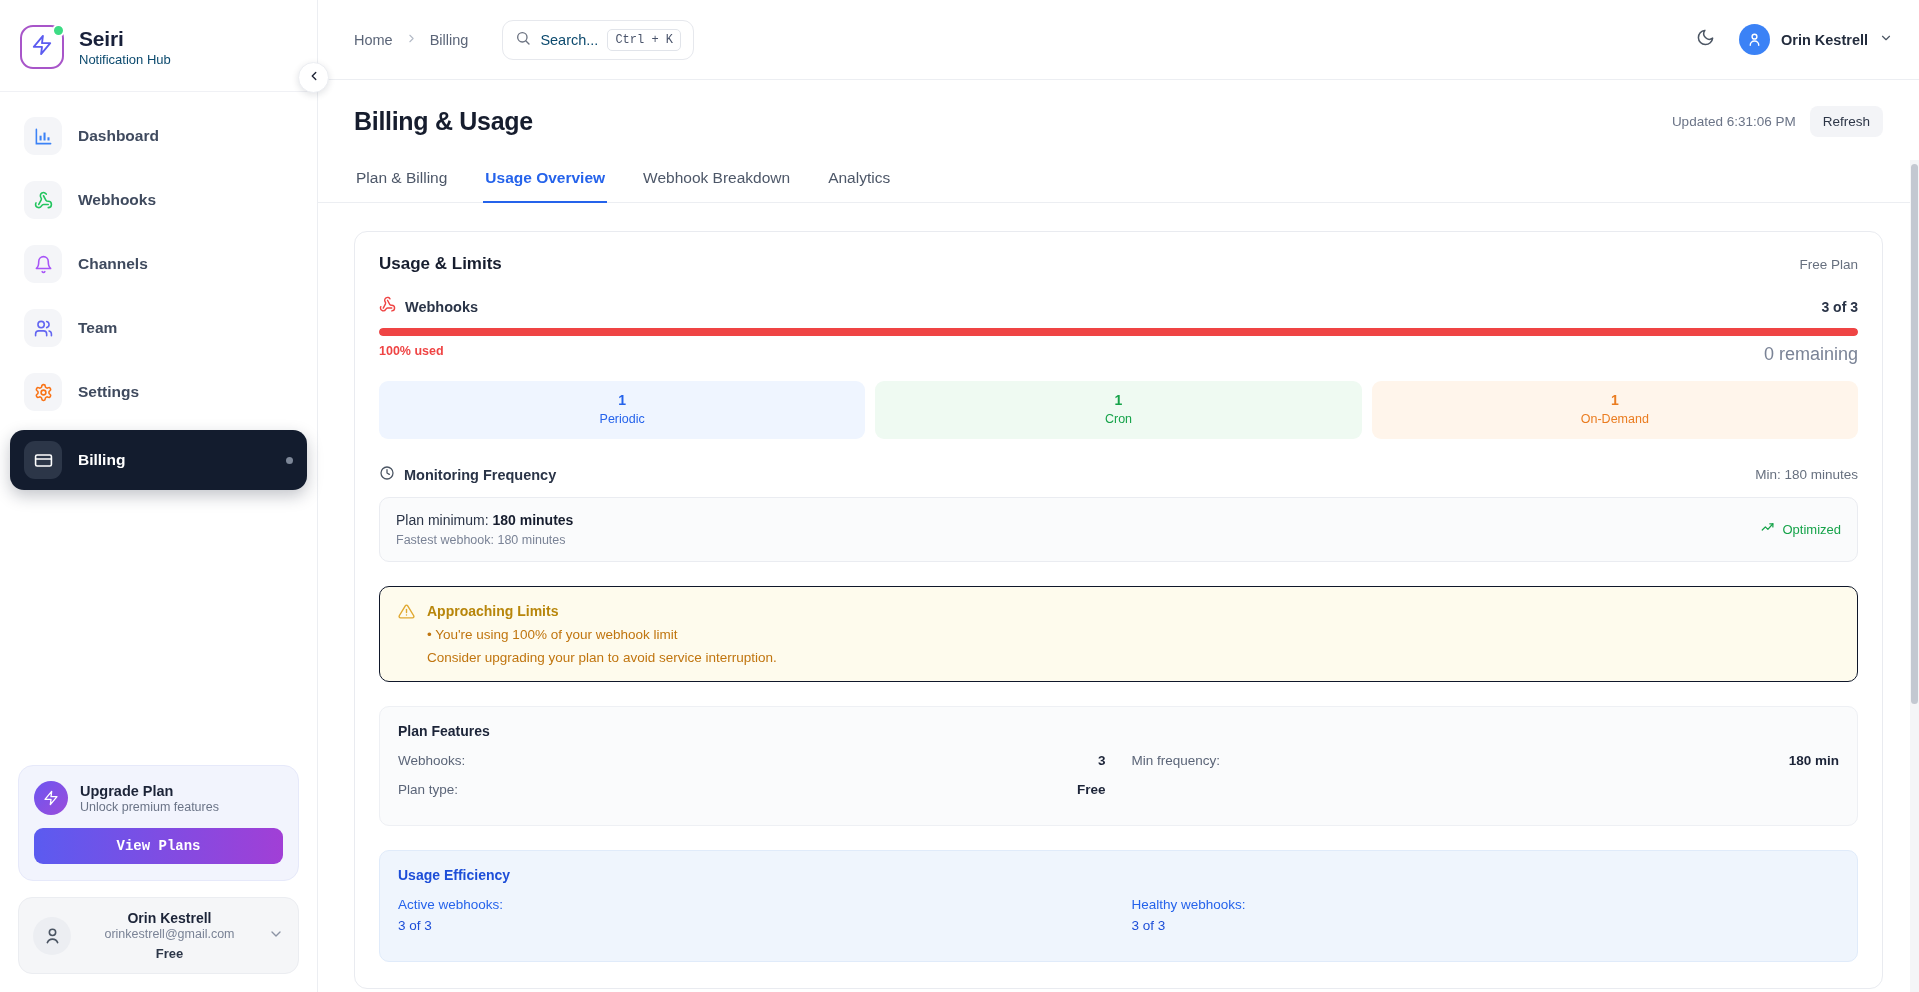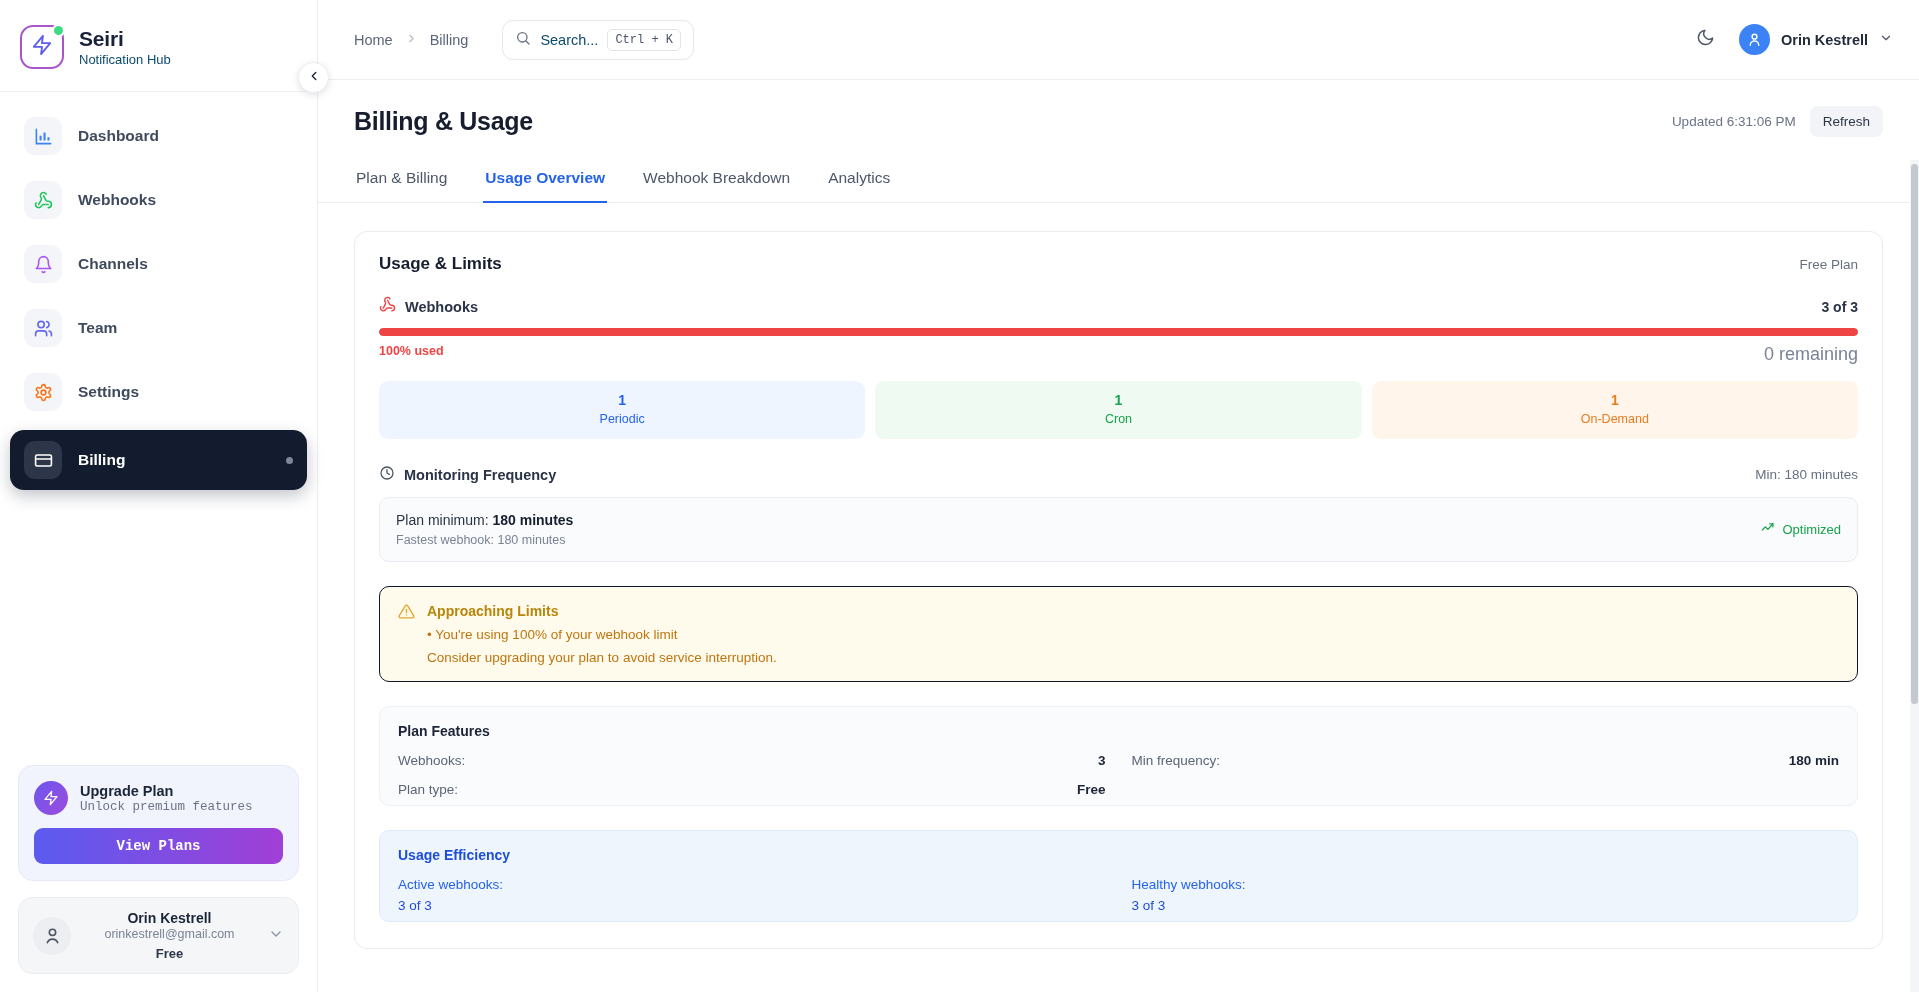--- a/index.html
+++ b/index.html
@@ -78,21 +78,21 @@
     border-radius: 15px; padding: 15px 15px 16px 15px;
   }
   .upgrade-top { display: flex; align-items: center; gap: 12px; margin-bottom: 13px; }
   .upgrade-badge {
     width: 34px; height: 34px; border-radius: 50%;
     background: linear-gradient(135deg,#6d55f0,#9b4ddb);
     display: flex; align-items: center; justify-content: center; flex: 0 0 34px;
   }
   .upgrade-badge svg { width: 16px; height: 16px; }
   .upgrade-title { font-size: 14.5px; font-weight: bold; color: #1c2438; }
-  .upgrade-sub { font-size: 12.5px; color: #6b7487; margin-top: 1px; font-family: Liberation Mono, monospace; }
+  .upgrade-sub { font-size: 12.5px; color: #6b7487; margin-top: 1px; }
   .view-plans {
     display: block; width: 100%; height: 36px; border: none;
     border-radius: 9px; cursor: pointer;
     background: linear-gradient(90deg,#5b5bf0,#a13fd6);
     color: #fff; font-size: 14px; font-weight: bold;
     font-family: Liberation Mono, monospace;
   }
 
   .profile-card {
     margin: 0 18px 18px 18px;
@@ -227,21 +227,21 @@
     border-radius: 10px; padding: 16px 18px;
     display: flex; gap: 12px;
   }
   .alert-body { display: flex; flex-direction: column; gap: 8px; }
   .alert-title { font-size: 14px; font-weight: bold; color: #b8860b; }
   .alert-line { font-size: 13.5px; color: #c0750f; }
   .alert-line2 { font-size: 13.5px; color: #c0750f; }
 
   .panel {
     margin-top: 24px; background: #fafbfc; border: 1px solid #eef0f4;
-    border-radius: 10px; padding: 16px 18px 8px 18px;
+    border-radius: 10px; padding: 16px 18px 28px 18px;
   }
   .panel-title { font-size: 14px; font-weight: bold; color: #1c2438; margin-bottom: 14px; }
   .kv-grid { display: grid; grid-template-columns: 1fr 1fr; gap: 14px 26px; }
   .kv { display: flex; align-items: center; }
   .kv-key { font-size: 13.5px; color: #5b6578; }
   .kv-val { margin-left: auto; font-size: 13.5px; font-weight: bold; color: #1c2438; }
 
   .panel.blue { background: #eff5fd; border-color: #e0ebfa; }
   .panel.blue .panel-title { color: #1d4ed8; }
   .eff-grid { display: grid; grid-template-columns: 1fr 1fr; gap: 0 26px; }

